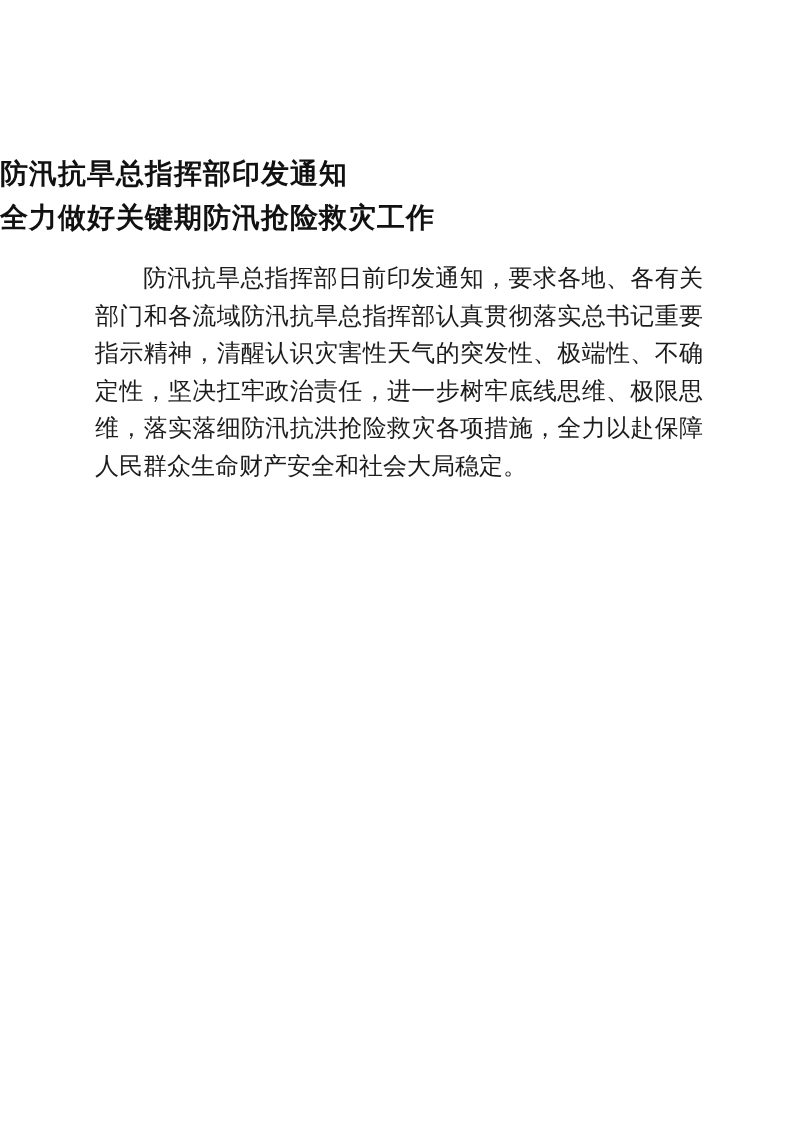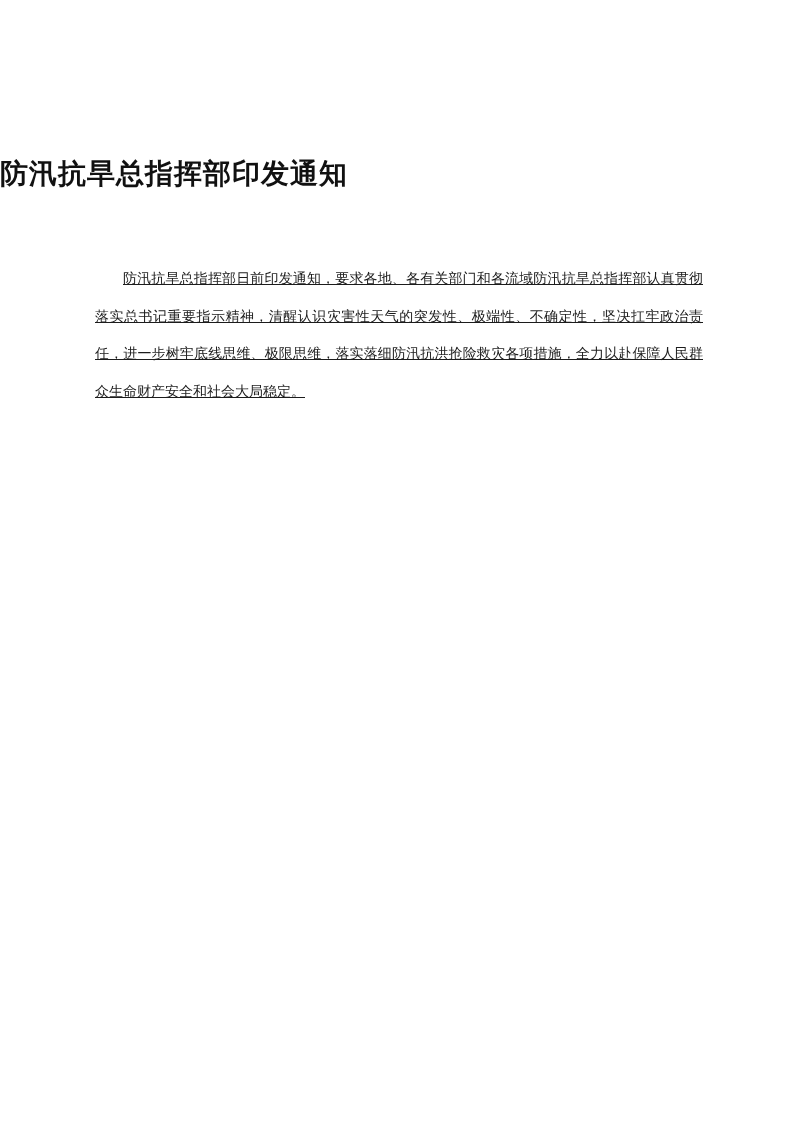--- a/index.html
+++ b/index.html
@@ -29,35 +29,35 @@
       line-height: 44px;
       letter-spacing: 1px;
       color: #111111;
       margin-top: 12px;
     }
     .doc-body {
       position: absolute;
       top: 260px;
       left: 95px;
       width: 608px;
-      font-size: 14px;
+      font-size: 24px;
       line-height: 37.6px;
       text-align: justify;
       text-justify: inter-ideograph;
       color: #1c1c1c;
-      text-decoration: underline;
     }
     .para {
       text-indent: 2em;
       margin: 0;
     }
   </style>
 </head>
 <body>
 
 <div class="page">
   <div class="doc-title">
     <div class="title-line">防汛抗旱总指挥部印发通知</div>
+    <div class="title-line">全力做好关键期防汛抢险救灾工作</div>
   </div>
   <div class="doc-body">
     <p class="para">防汛抗旱总指挥部日前印发通知，要求各地、各有关部门和各流域防汛抗旱总指挥部认真贯彻落实总书记重要指示精神，清醒认识灾害性天气的突发性、极端性、不确定性，坚决扛牢政治责任，进一步树牢底线思维、极限思维，落实落细防汛抗洪抢险救灾各项措施，全力以赴保障人民群众生命财产安全和社会大局稳定。</p>
   </div>
 </div>
 
 </body></html>

